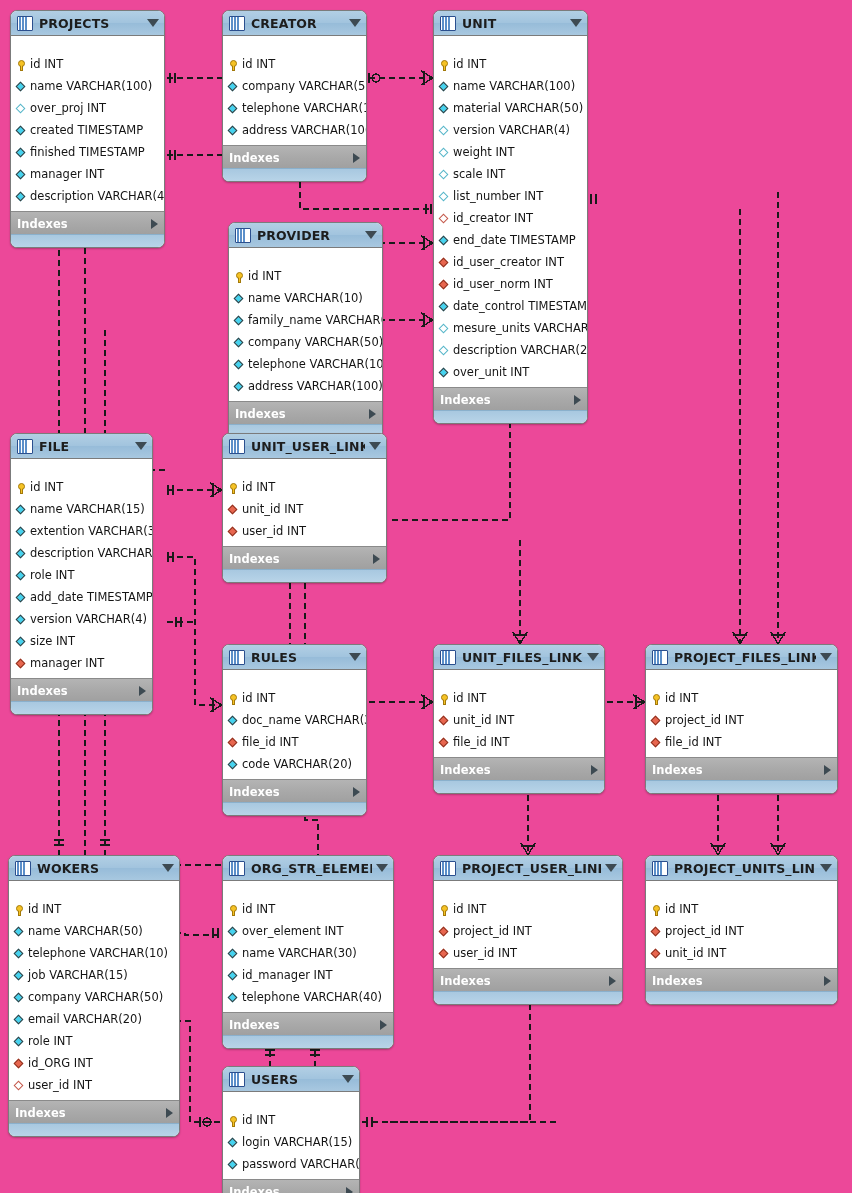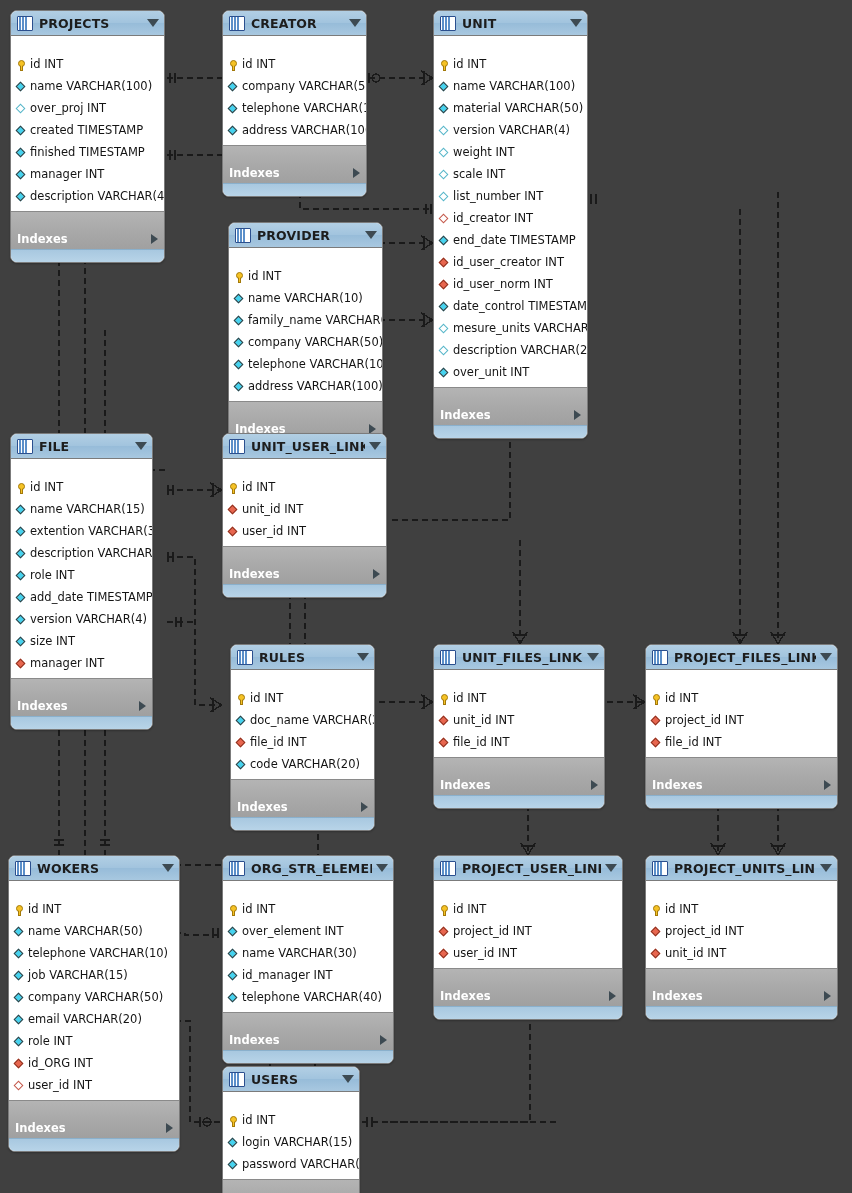--- a/index.html
+++ b/index.html
@@ -5,21 +5,21 @@
 <style>
   html,body{margin:0;padding:0;background:#fff;}
   body{
     font-family:"DejaVu Sans","Liberation Sans",sans-serif;
     -webkit-font-smoothing:antialiased;
   }
   #canvas{
     position:relative;
     width:852px;
     height:1193px;
-    background:#404040;
+    background:#ec4899;
     overflow:hidden;
   }
   #links{
     position:absolute;
     left:0;top:0;
     width:852px;height:1193px;
     pointer-events:none;
   }
   .table-box{
     position:absolute;
@@ -128,21 +128,21 @@
   .ico-fknull .dia{background:#ffffff;border-color:#c4584a;}
   .col-txt{
     font-size:11.5px;
     color:#141414;
     line-height:1;
   }
   .tbl-idx{
     height:21px;
     display:flex;
     align-items:center;
-    padding:16px 6px 0 6px;
+    padding:1px 6px 0 6px;
     background:linear-gradient(to bottom,#b4b4b4 0%,#a9a9a9 50%,#a0a0a0 100%);
     border-top:1px solid #8a8a8a;
     color:#ffffff;
     font-size:11.5px;
     font-weight:bold;
   }
   .tbl-idx .lbl{flex:1 1 auto;}
   .idx-caret{
     width:0;height:0;
     border-top:5px solid transparent;
@@ -691,21 +691,21 @@
             </span>
             <span class="col-txt">user_id INT</span>
           </div>
         </div>
         <div class="tbl-idx">
           <span class="lbl">Indexes</span>
           <span class="idx-caret"></span>
         </div>
         <div class="tbl-foot"></div>
       </div>
-      <div class="table-box" style="left: 222px; top: 644px; width: 145px; margin-left: 8px;">
+      <div class="table-box" style="left: 222px; top: 644px; width: 145px;">
         <div class="tbl-header">
           <span class="tbl-icon"></span>
           <span class="tbl-title">RULES</span>
           <span class="tbl-caret"></span>
         </div>
         <div class="tbl-cols">
           <div class="col-row">
             <span class="col-ico ico-pk"></span>
             <span class="col-txt">id INT</span>
           </div>

